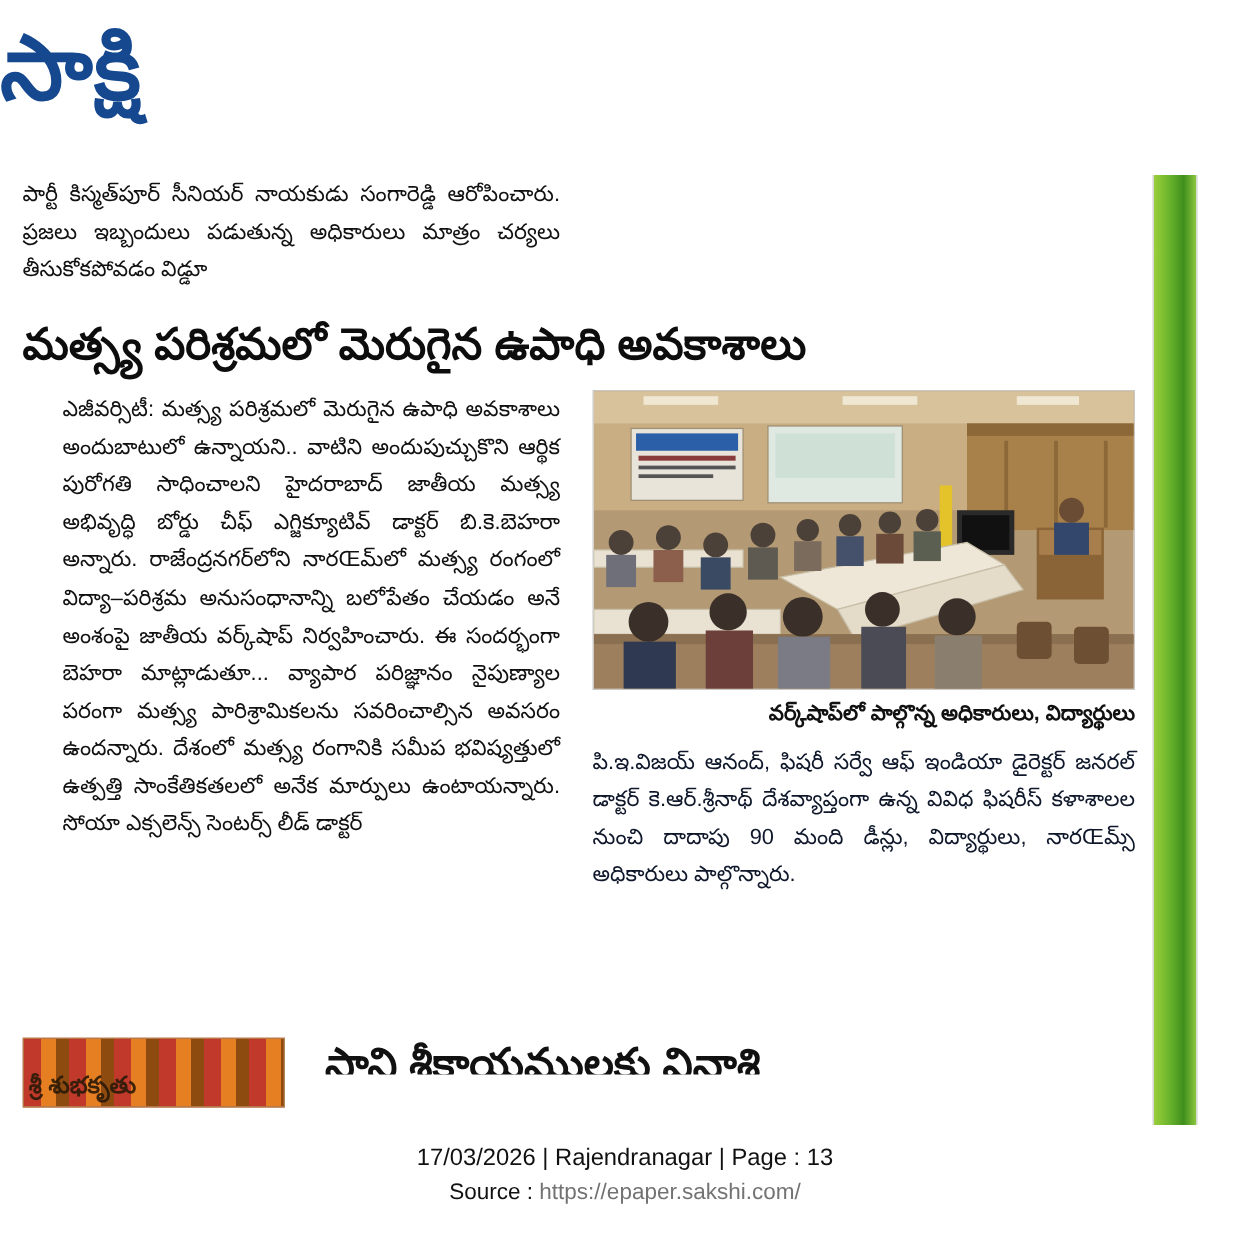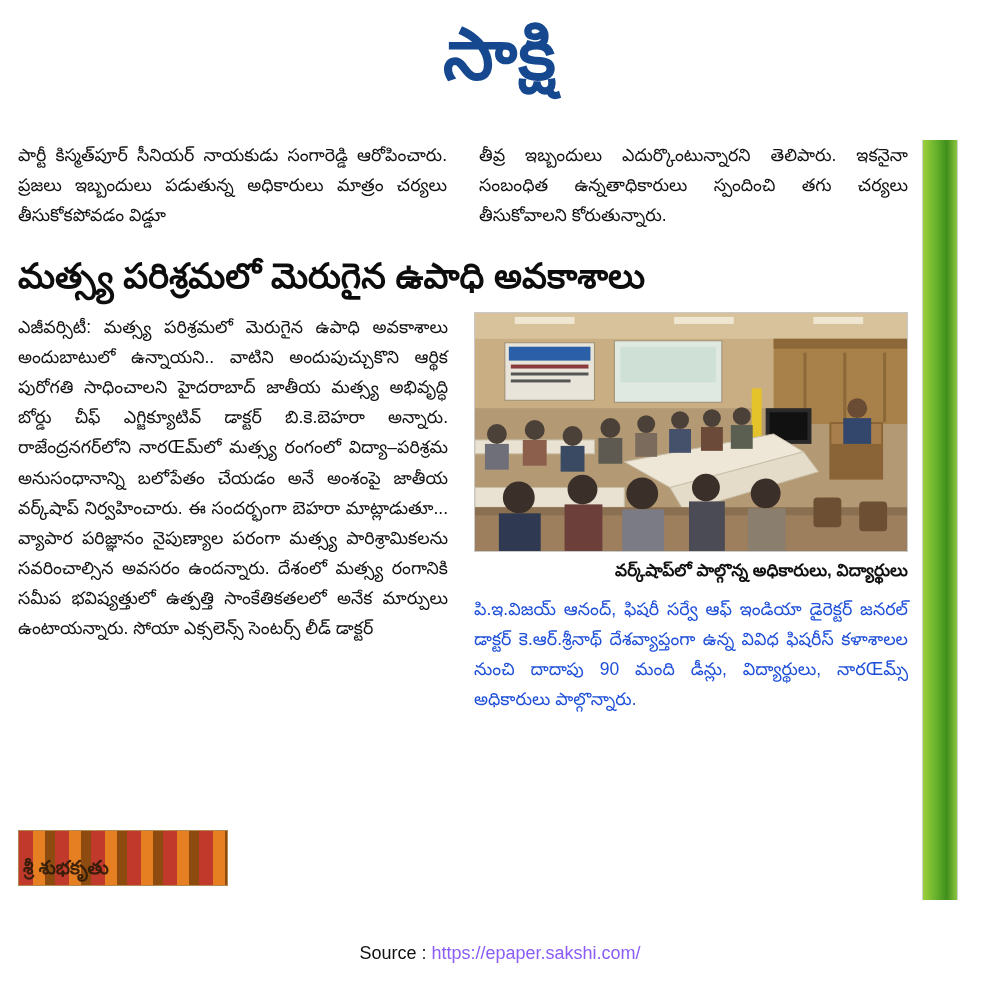--- a/index.html
+++ b/index.html
@@ -11,21 +11,21 @@
     height: 1000px;
     background: #ffffff;
     font-family: "Liberation Sans", sans-serif;
     overflow: hidden;
     position: relative;
   }
 
   
   .masthead {
     width: 100%;
-    text-align: center;
+    text-align: left;
     padding-top: 18px;
     height: 100px;
     box-sizing: border-box;
   }
   .masthead-title {
     font-family: "DejaVu Sans", sans-serif;
     font-size: 72px;
     font-weight: bold;
     color: #15488f;
     letter-spacing: 1px;
@@ -78,20 +78,21 @@
   }
 
   
   .article {
     display: flex;
     gap: 26px;
     margin-top: 14px;
   }
   .article-left {
     width: 430px;
+    margin-left: 32px;
   }
   .article-right {
     width: 434px;
   }
 
   
   .photo-wrap {
     width: 434px;
   }
   .photo {
@@ -106,21 +107,21 @@
     font-size: 17px;
     font-weight: bold;
     text-align: right;
     color: #111;
   }
   .right-text {
     margin-top: 10px;
     font-size: 17.5px;
     line-height: 1.72;
     text-align: justify;
-    color: #1d4ed8;
+    color: #0f172a;
   }
 
   
   .bottom-strip {
     position: absolute;
     top: 690px;
     left: 18px;
     width: 890px;
     height: 70px;
     overflow: hidden;
@@ -182,36 +183,35 @@
   .footer-line1 {
     font-size: 19px;
     color: #111;
     margin-bottom: 5px;
   }
   .footer-line2 {
     font-size: 18px;
     color: #111;
   }
   .footer-line2 .src-label { color: #111; }
-  .footer-line2 .src-url { color: #8b5cf6; }
+  .footer-line2 .src-url { color: #737373; }
 </style>
 </head>
 <body>
 
 <div class="masthead">
   <div class="masthead-title">సాక్షి</div>
 </div>
 
 <div class="clip-area">
 
   <div class="newsprint">
 
     <div class="top-cols">
       <div class="col tel body-text">పార్టీ కిస్మత్‌పూర్ సీనియర్ నాయకుడు సంగారెడ్డి ఆరోపించారు. ప్రజలు ఇబ్బందులు పడుతున్న అధికారులు మాత్రం చర్యలు తీసుకోకపోవడం విడ్డూ</div>
-      <div class="col tel body-text">తీవ్ర ఇబ్బందులు ఎదుర్కొంటున్నారని తెలిపారు. ఇకనైనా సంబంధిత ఉన్నతాధికారులు స్పందించి తగు చర్యలు తీసుకోవాలని కోరుతున్నారు.</div>
     </div>
 
     <div class="headline tel">మత్స్య పరిశ్రమలో మెరుగైన ఉపాధి అవకాశాలు</div>
 
     <div class="article">
 
       <div class="article-left tel body-text">ఎజీవర్సిటీ: మత్స్య పరిశ్రమలో మెరుగైన ఉపాధి అవకాశాలు అందుబాటులో ఉన్నాయని.. వాటిని అందుపుచ్చుకొని ఆర్థిక పురోగతి సాధించాలని హైదరాబాద్ జాతీయ మత్స్య అభివృద్ధి బోర్డు చీఫ్ ఎగ్జిక్యూటివ్ డాక్టర్ బి.కె.బెహరా అన్నారు. రాజేంద్రనగర్‌లోని నారŒమ్‌లో మత్స్య రంగంలో విద్యా–పరిశ్రమ అనుసంధానాన్ని బలోపేతం చేయడం అనే అంశంపై జాతీయ వర్క్‌షాప్ నిర్వహించారు. ఈ సందర్భంగా బెహరా మాట్లాడుతూ... వ్యాపార పరిజ్ఞానం నైపుణ్యాల పరంగా మత్స్య పారిశ్రామికలను సవరించాల్సిన అవసరం ఉందన్నారు. దేశంలో మత్స్య రంగానికి సమీప భవిష్యత్తులో ఉత్పత్తి సాంకేతికతలలో అనేక మార్పులు ఉంటాయన్నారు. సోయా ఎక్సలెన్స్ సెంటర్స్ లీడ్ డాక్టర్</div>
 
       <div class="article-right">
 
@@ -298,23 +298,31 @@
 
         <div class="right-text tel">పి.ఇ.విజయ్ ఆనంద్, ఫిషరీ సర్వే ఆఫ్ ఇండియా డైరెక్టర్ జనరల్ డాక్టర్ కె.ఆర్.శ్రీనాథ్ దేశవ్యాప్తంగా ఉన్న వివిధ ఫిషరీస్ కళాశాలల నుంచి దాదాపు 90 మంది డీన్లు, విద్యార్థులు, నారŒమ్స్ అధికారులు పాల్గొన్నారు.</div>
       </div>
     </div>
   </div>
 
   <div class="bottom-strip">
     <div class="decor-banner">
       <div class="decor-text tel">శ్రీ శుభకృతు</div>
     </div>
+    <div class="next-headline tel">సాని శ్రీకాయ‌ముల‌కు వినాశి</div>
   </div>
 </div>
 
 <div class="side-strip"></div>
 
 <div class="footer">
+  <div class="footer-line1">
+    <span>17/03/2026</span>
+    <span>|</span>
+    <span>Rajendranagar</span>
+    <span>|</span>
+    <span>Page : 13</span>
+  </div>
   <div class="footer-line2">
     <span class="src-label">Source :</span>
     <span class="src-url">https://epaper.sakshi.com/</span>
   </div>
 </div>
 
 </body></html>

